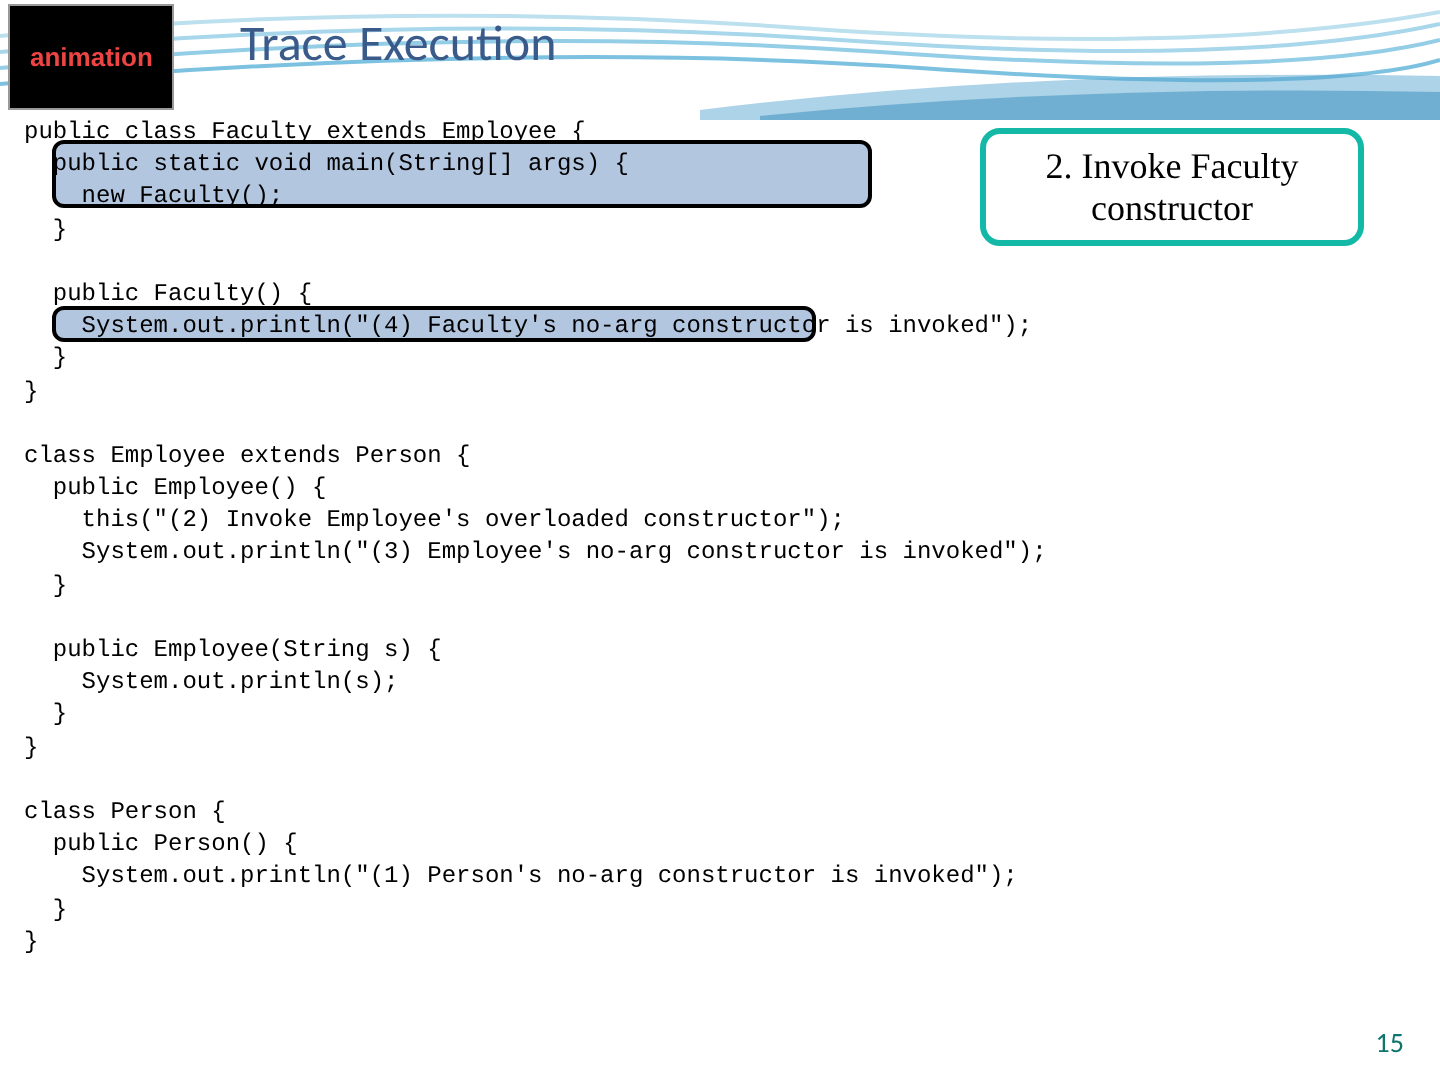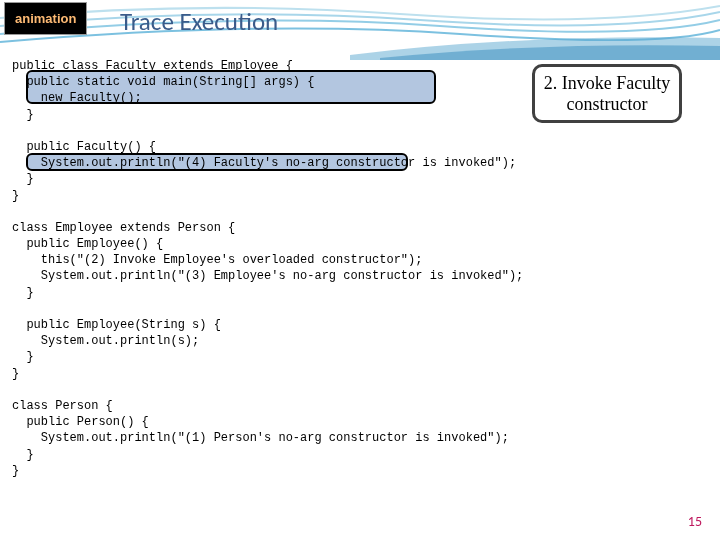--- a/index.html
+++ b/index.html
@@ -15,25 +15,25 @@
     position: absolute;
     top: 0; left: 0; right: 0;
     height: 60px;
     z-index: 0;
   }
   .animation-tag {
     position: absolute;
     top: 2px;
     left: 4px;
     background: #000;
-    color: #fdba74;
+    color: #ef4444;
     font-family: Arial, sans-serif;
     font-weight: bold;
     font-size: 13px;
-    padding: 8px 10px;
+    padding: 18px 10px;
     border: 1px solid #999;
     z-index: 5;
   }
   .title {
     position: absolute;
     top: 6px;
     left: 120px;
     font-family: Calibri, Arial, sans-serif;
     font-size: 25px;
     color: #3a5b8a;
@@ -68,23 +68,23 @@
     height: 18px;
     background: #b3c6e0;
     border: 2px solid #000;
     border-radius: 6px;
     z-index: 1;
   }
   .callout {
     position: absolute;
     top: 64px;
     right: 38px;
-    width: 150px;
+    width: 192px;
     background: #fff;
-    border: 3px solid #404040;
+    border: 3px solid #14b8a6;
     border-radius: 10px;
     padding: 6px 8px;
     font-family: "Times New Roman", serif;
     font-size: 18px;
     text-align: center;
     z-index: 3;
     line-height: 1.15;
   }
   .footer {
     position: absolute;
@@ -96,21 +96,21 @@
     font-size: 9px;
     color: #444;
     z-index: 4;
   }
   .page-num {
     position: absolute;
     bottom: 10px;
     right: 18px;
     font-family: Calibri, Arial, sans-serif;
     font-size: 14px;
-    color: #be185d;
+    color: #0f766e;
     z-index: 4;
   }
 </style>
 </head>
 <body>
 
 <svg class="wave-bg" viewBox="0 0 720 60">
   <path d="M0,18 Q200,0 400,14 T720,6" stroke="#bde0ee" stroke-width="2" fill="none"></path>
   <path d="M0,26 Q220,6 420,20 T720,12" stroke="#a8d6ea" stroke-width="2" fill="none"></path>
   <path d="M0,34 Q240,12 440,26 T720,20" stroke="#93cde6" stroke-width="2" fill="none"></path>

